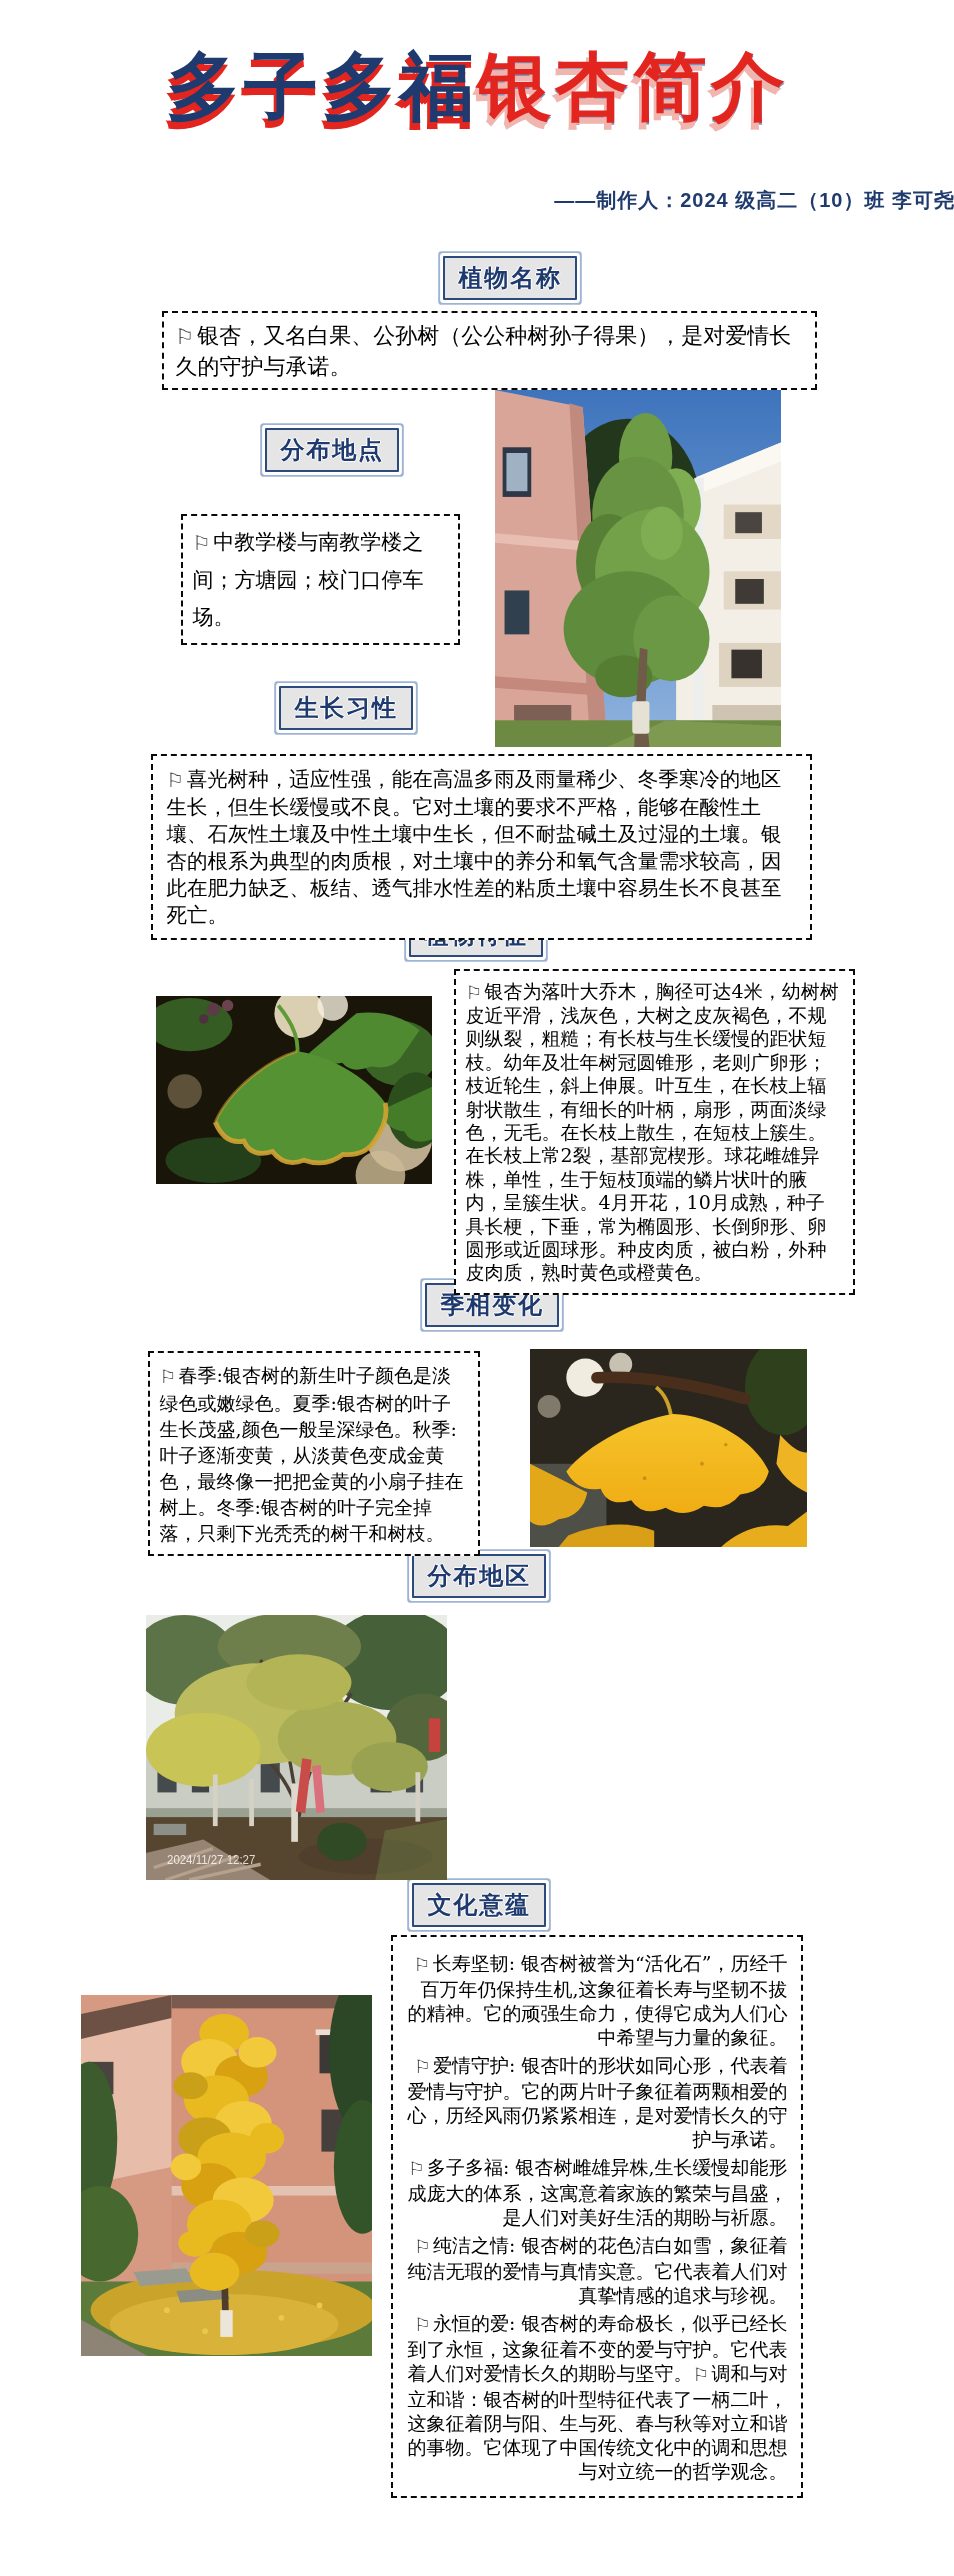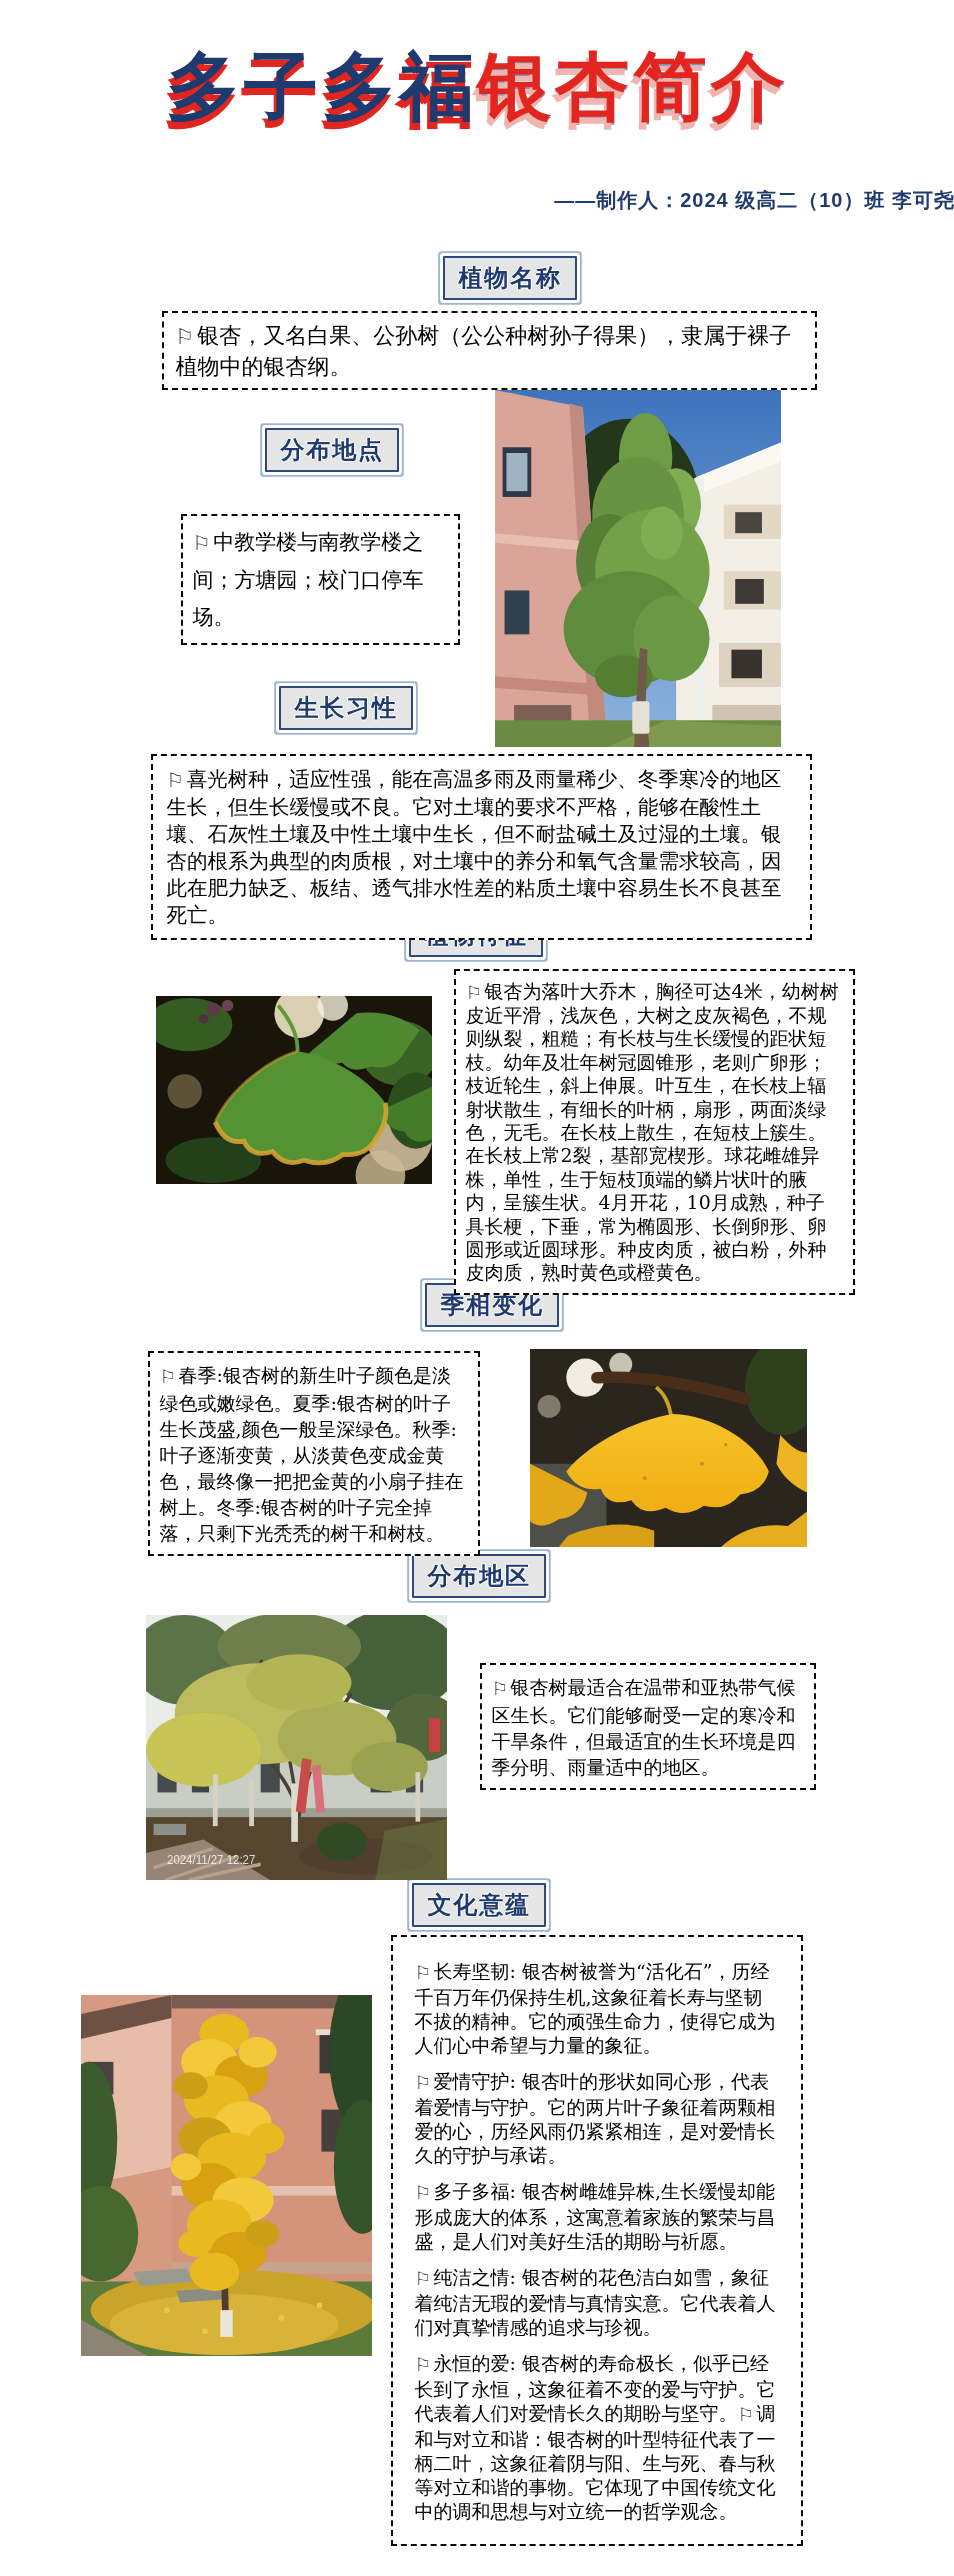--- a/index.html
+++ b/index.html
@@ -26,21 +26,21 @@
               font-family:"DejaVu Serif","Liberation Serif",serif;box-sizing:border-box;}
   .flag-icon{color:#3a3a3a;font-family:"DejaVu Sans",sans-serif;font-size:0.95em;
              margin-right:2.9px;vertical-align:-1px;}
   .box1{left:162px;top:311px;width:655px;padding:7.6px 11.5px;font-size:22px;line-height:29px;}
   .box2{left:181px;top:514px;width:279px;padding:7.6px 9.5px;font-size:21px;line-height:37px;}
   .box3{left:151px;top:754px;width:661px;padding:9.5px 13.4px;font-size:20.5px;line-height:27px;}
   .box4{left:454px;top:969px;width:401px;padding:8.6px 9.5px;font-size:19px;line-height:23.4px;}
   .box5{left:148px;top:1351px;width:332px;padding:8.6px 9.5px;font-size:19px;line-height:26px;}
   .box6{left:480px;top:1663px;width:336px;padding:8.6px 9.5px;font-size:19px;line-height:26px;}
   .box7{left:391px;top:1935px;width:412px;padding:9.5px 9.5px;font-size:19px;line-height:24px;}
-  .box7 p{margin:12px;}
+  .box7 p{margin:4px;text-align:right;}
 
   
   .photo{position:absolute;overflow:hidden;}
   .photo svg{display:block;width:100%;height:100%;}
   .photo1{left:495px;top:390px;width:286px;height:357px;}
   .photo2{left:156px;top:996px;width:276px;height:188px;}
   .photo3{left:530px;top:1349px;width:277px;height:198px;}
   .photo4{left:146px;top:1615px;width:301px;height:265px;}
   .photo5{left:81px;top:1995px;width:291px;height:361px;}
 </style>
@@ -67,31 +67,30 @@
   <div class="badge" style="left:425px;top:1283px;">
       <span>季相变化</span>
     </div>
   <div class="badge" style="left:412px;top:1554px;">
       <span>分布地区</span>
     </div>
   <div class="badge" style="left:412px;top:1883px;">
       <span>文化意蕴</span>
     </div>
 
-  <div class="dashed-box box1"><span class="flag-icon">⚐</span><span>银杏，又名白果、公孙树（公公种树孙子得果），隶属于裸子植物中的银杏纲。</span></div>
+  <div class="dashed-box box1"><span class="flag-icon">⚐</span><span>银杏，又名白果、公孙树（公公种树孙子得果），是对爱情长久的守护与承诺。</span></div>
 
   <div class="dashed-box box2"><span class="flag-icon">⚐</span><span>中教学楼与南教学楼之间；方塘园；校门口停车场。</span></div>
 
   <div class="dashed-box box3"><span class="flag-icon">⚐</span><span>喜光树种，适应性强，能在高温多雨及雨量稀少、冬季寒冷的地区生长，但生长缓慢或不良。它对土壤的要求不严格，能够在酸性土壤、石灰性土壤及中性土壤中生长，但不耐盐碱土及过湿的土壤。银杏的根系为典型的肉质根，对土壤中的养分和氧气含量需求较高，因此在肥力缺乏、板结、透气排水性差的粘质土壤中容易生长不良甚至死亡。</span></div>
 
   <div class="dashed-box box4"><span class="flag-icon">⚐</span><span>银杏为落叶大乔木，胸径可达4米，幼树树皮近平滑，浅灰色，大树之皮灰褐色，不规则纵裂，粗糙；有长枝与生长缓慢的距状短枝。幼年及壮年树冠圆锥形，老则广卵形；枝近轮生，斜上伸展。叶互生，在长枝上辐射状散生，有细长的叶柄，扇形，两面淡绿色，无毛。在长枝上散生，在短枝上簇生。在长枝上常2裂，基部宽楔形。球花雌雄异株，单性，生于短枝顶端的鳞片状叶的腋内，呈簇生状。4月开花，10月成熟，种子具长梗，下垂，常为椭圆形、长倒卵形、卵圆形或近圆球形。种皮肉质，被白粉，外种皮肉质，熟时黄色或橙黄色。</span></div>
 
   <div class="dashed-box box5"><span class="flag-icon">⚐</span><span>春季:银杏树的新生叶子颜色是淡绿色或嫩绿色。夏季:银杏树的叶子生长茂盛,颜色一般呈深绿色。秋季:叶子逐渐变黄，从淡黄色变成金黄色，最终像一把把金黄的小扇子挂在树上。冬季:银杏树的叶子完全掉落，只剩下光秃秃的树干和树枝。</span></div>
 
-  <div class="dashed-box box6"><span class="flag-icon">⚐</span><span>银杏树最适合在温带和亚热带气候区生长。它们能够耐受一定的寒冷和干旱条件，但最适宜的生长环境是四季分明、雨量适中的地区。</span></div>
 
   <div class="dashed-box box7">
     <p><span class="flag-icon">⚐</span><span>长寿坚韧: 银杏树被誉为“活化石”，历经千百万年仍保持生机,这象征着长寿与坚韧不拔的精神。它的顽强生命力，使得它成为人们心中希望与力量的象征。</span></p>
     <p><span class="flag-icon">⚐</span><span>爱情守护: 银杏叶的形状如同心形，代表着爱情与守护。它的两片叶子象征着两颗相爱的心，历经风雨仍紧紧相连，是对爱情长久的守护与承诺。</span></p>
     <p><span class="flag-icon">⚐</span><span>多子多福: 银杏树雌雄异株,生长缓慢却能形成庞大的体系，这寓意着家族的繁荣与昌盛，是人们对美好生活的期盼与祈愿。</span></p>
     <p><span class="flag-icon">⚐</span><span>纯洁之情: 银杏树的花色洁白如雪，象征着纯洁无瑕的爱情与真情实意。它代表着人们对真挚情感的追求与珍视。</span></p>
     <p><span class="flag-icon">⚐</span><span>永恒的爱: 银杏树的寿命极长，似乎已经长到了永恒，这象征着不变的爱与守护。它代表着人们对爱情长久的期盼与坚守。</span><span class="flag-icon">⚐</span><span>调和与对立和谐：银杏树的叶型特征代表了一柄二叶，这象征着阴与阳、生与死、春与秋等对立和谐的事物。它体现了中国传统文化中的调和思想与对立统一的哲学观念。</span></p>
   </div>
 
   <div class="photo photo1">

